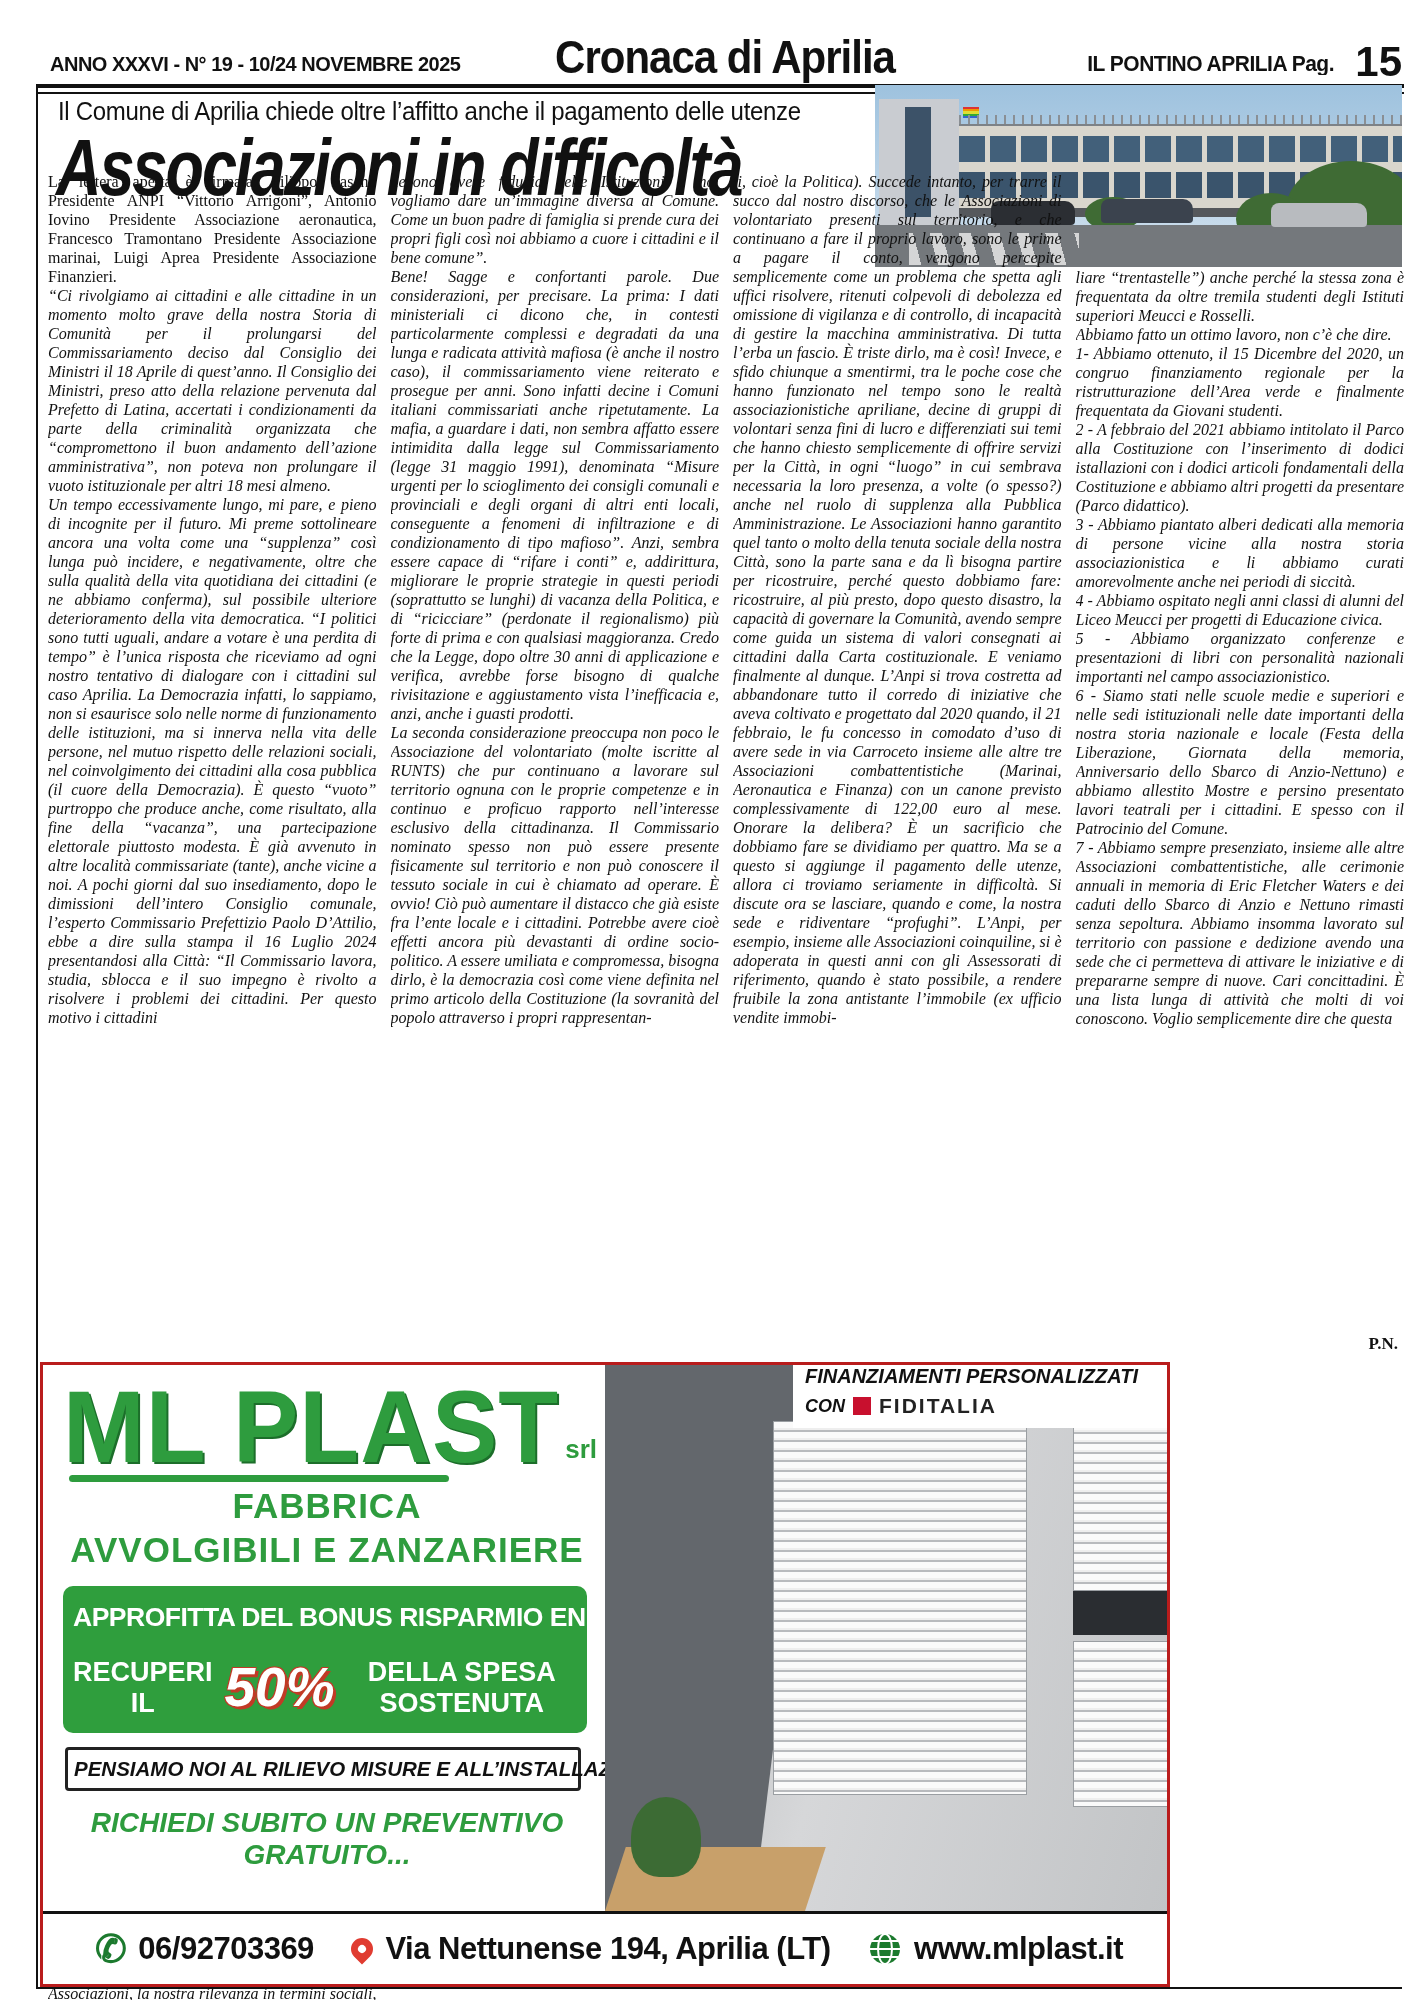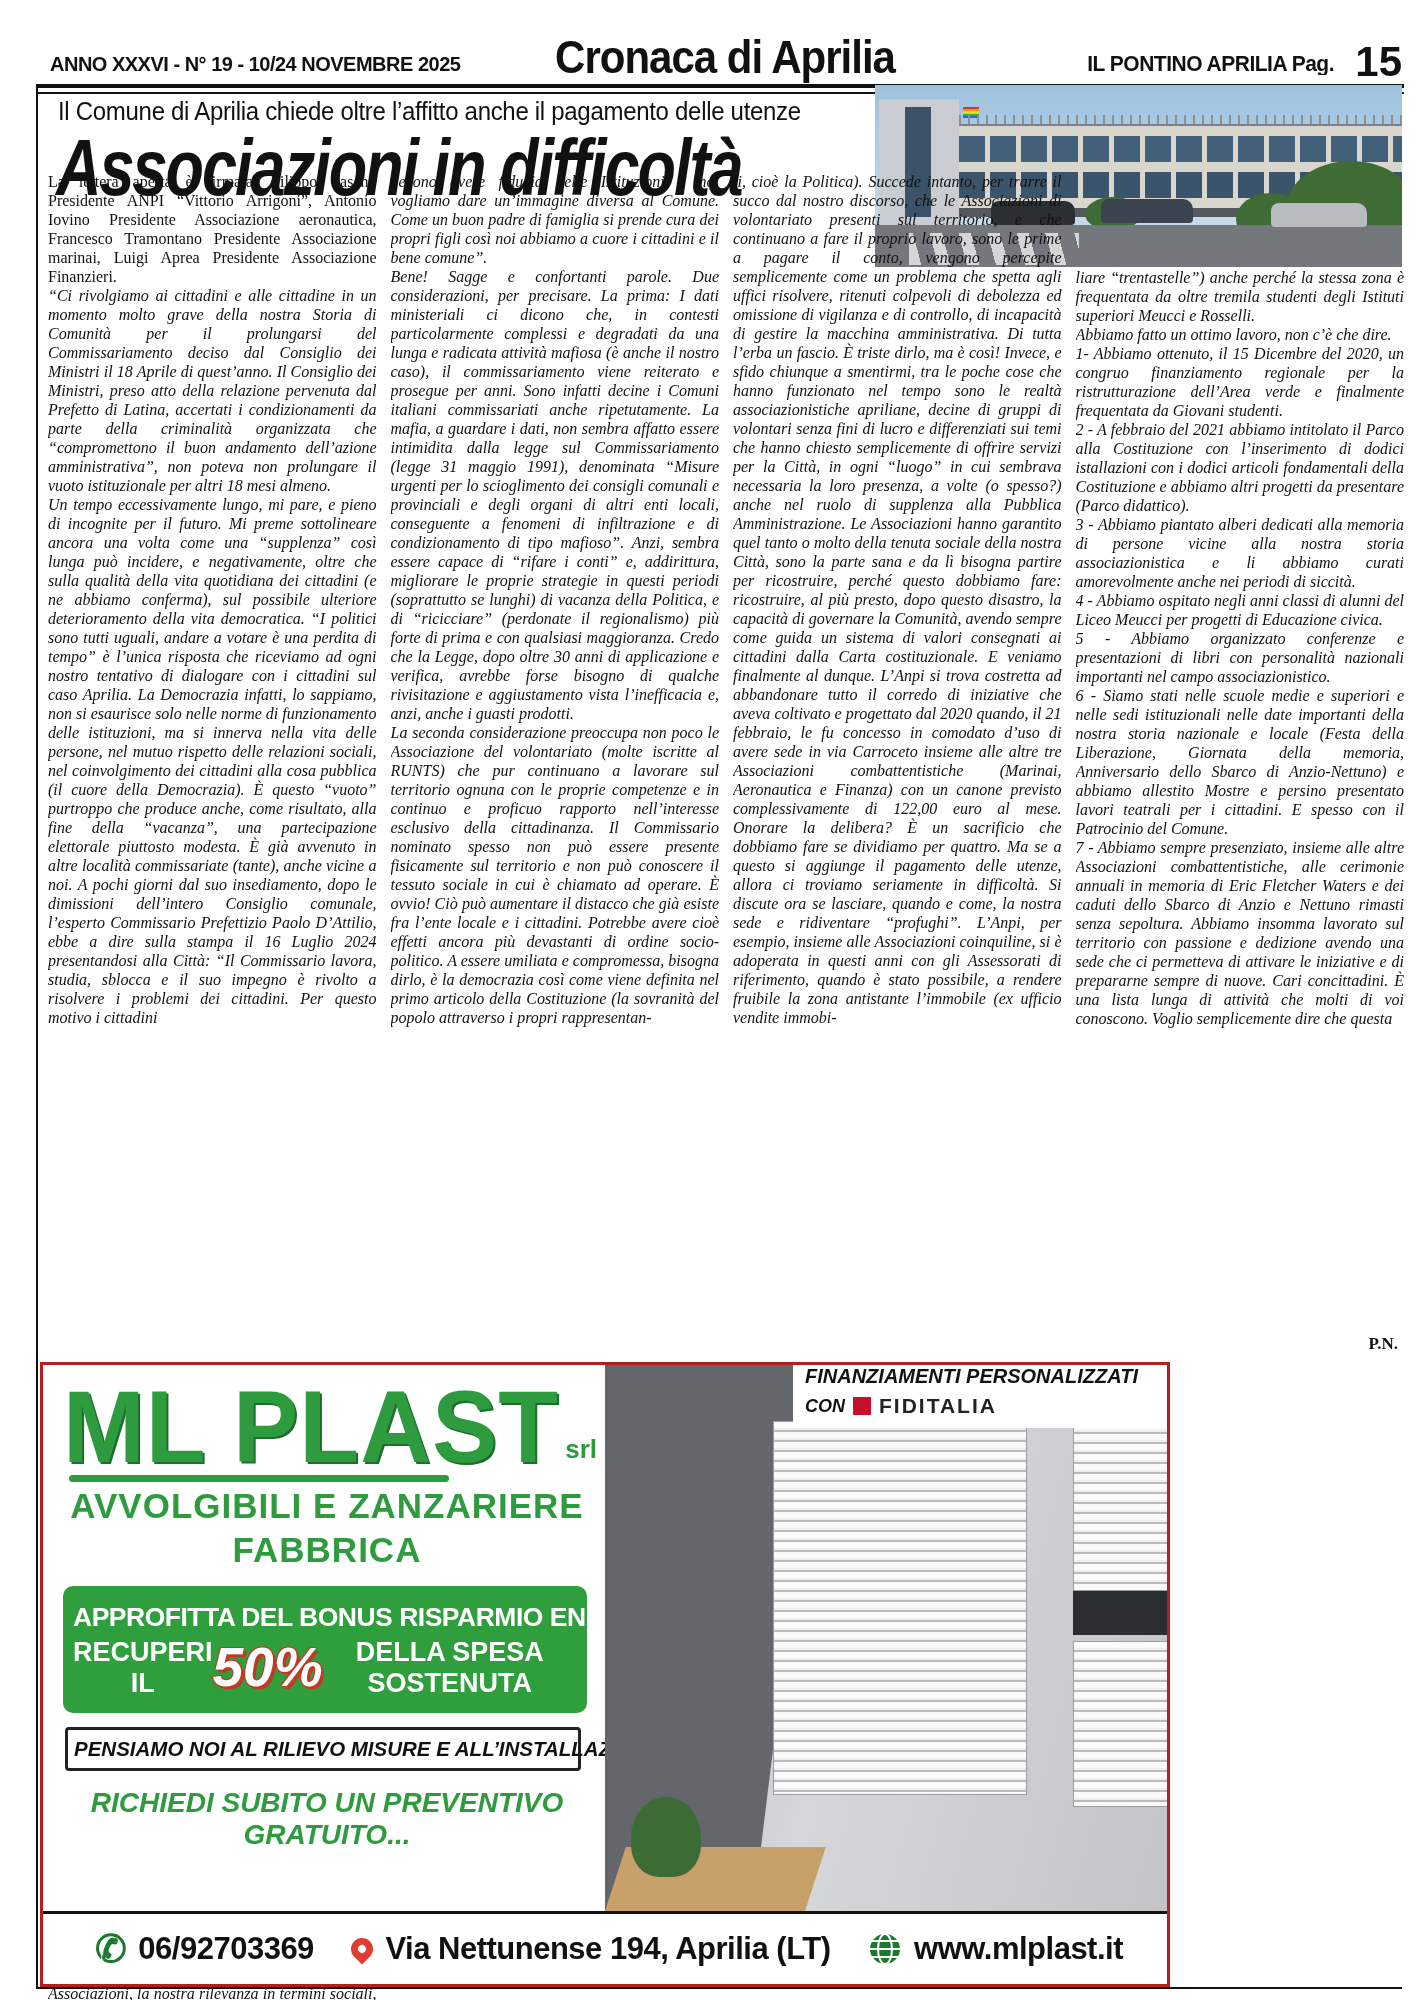--- a/index.html
+++ b/index.html
@@ -70,21 +70,21 @@
       color:#2e9c3e;letter-spacing:1px;text-shadow:2px 2px 0 #1c6e2a;transform:scaleY(1.05);display:inline-block;transform-origin:left top;}
   .logo-srl{font-family:"Liberation Sans",sans-serif;font-weight:bold;font-size:26px;color:#2e9c3e;margin-left:6px;}
   .logo-swoosh{height:7px;background:#2e9c3e;width:72%;margin:2px 0 2px 6px;border-radius:4px;}
   .logo-sub{text-align:right;font-family:"Liberation Sans",sans-serif;font-weight:bold;font-size:28px;
       color:#2e9c3e;margin:0 60px 6px 0;}
   .fab-line{text-align:center;font-family:"Liberation Sans",sans-serif;font-weight:bold;
       font-size:35px;color:#2e9c3e;letter-spacing:1px;line-height:1.25;}
   .promo-box{margin:14px 4px 0 0;background:#2f9e3d;border-radius:10px;padding:16px 10px 14px;
       text-align:center;color:#fff;font-family:"Liberation Sans",sans-serif;font-weight:bold;}
   .promo-l1{font-size:26.5px;letter-spacing:-.5px;white-space:nowrap;}
-  .promo-l2{display:flex;align-items:center;justify-content:center;gap:0;margin-top:4px;}
+  .promo-l2{display:flex;align-items:center;justify-content:center;gap:12px;margin-top:24px;}
   .promo-pre,.promo-post{font-size:27px;}
   .promo-pct{font-size:55px;line-height:.9;color:#fff;font-style:italic;
       text-shadow:3px 3px 0 #c23a26,-1px -1px 0 #c23a26,1px -1px 0 #c23a26,-1px 1px 0 #c23a26;}
   .install-banner{margin:14px 10px 0 2px;border:3px solid #222;background:#fff;border-radius:4px;
       padding:7px 6px;text-align:center;font-family:"Liberation Sans",sans-serif;font-weight:bold;
       font-style:italic;font-size:20.5px;color:#111;white-space:nowrap;}
   .cta-line{margin-top:16px;text-align:center;font-family:"Liberation Sans",sans-serif;font-weight:bold;
       font-style:italic;font-size:28px;color:#2e9c3e;}
 
   .ad-right{flex:1;position:relative;overflow:hidden;
@@ -182,22 +182,22 @@
     <div class="sig">P.N.</div>
   </div>
 
   <div class="ad">
     <div class="ad-main">
       <div class="ad-left">
         <div class="logo-line">
           <span class="logo-main">ML PLAST</span><span class="logo-srl">srl</span>
         </div>
         <div class="logo-swoosh"></div>
+        <div class="fab-line">FABBRICA</div>
         <div class="fab-line">AVVOLGIBILI E ZANZARIERE</div>
-        <div class="fab-line">FABBRICA</div>
         <div class="promo-box">
           <div class="promo-l1">APPROFITTA DEL BONUS RISPARMIO ENERGETICO,</div>
           <div class="promo-l2">
             <span class="promo-pre">RECUPERI IL</span>
             <span class="promo-pct">50%</span>
             <span class="promo-post">DELLA SPESA SOSTENUTA</span>
           </div>
         </div>
         <div class="install-banner">PENSIAMO NOI AL RILIEVO MISURE E ALL’INSTALLAZIONE !</div>
         <div class="cta-line">RICHIEDI SUBITO UN PREVENTIVO GRATUITO...</div>

